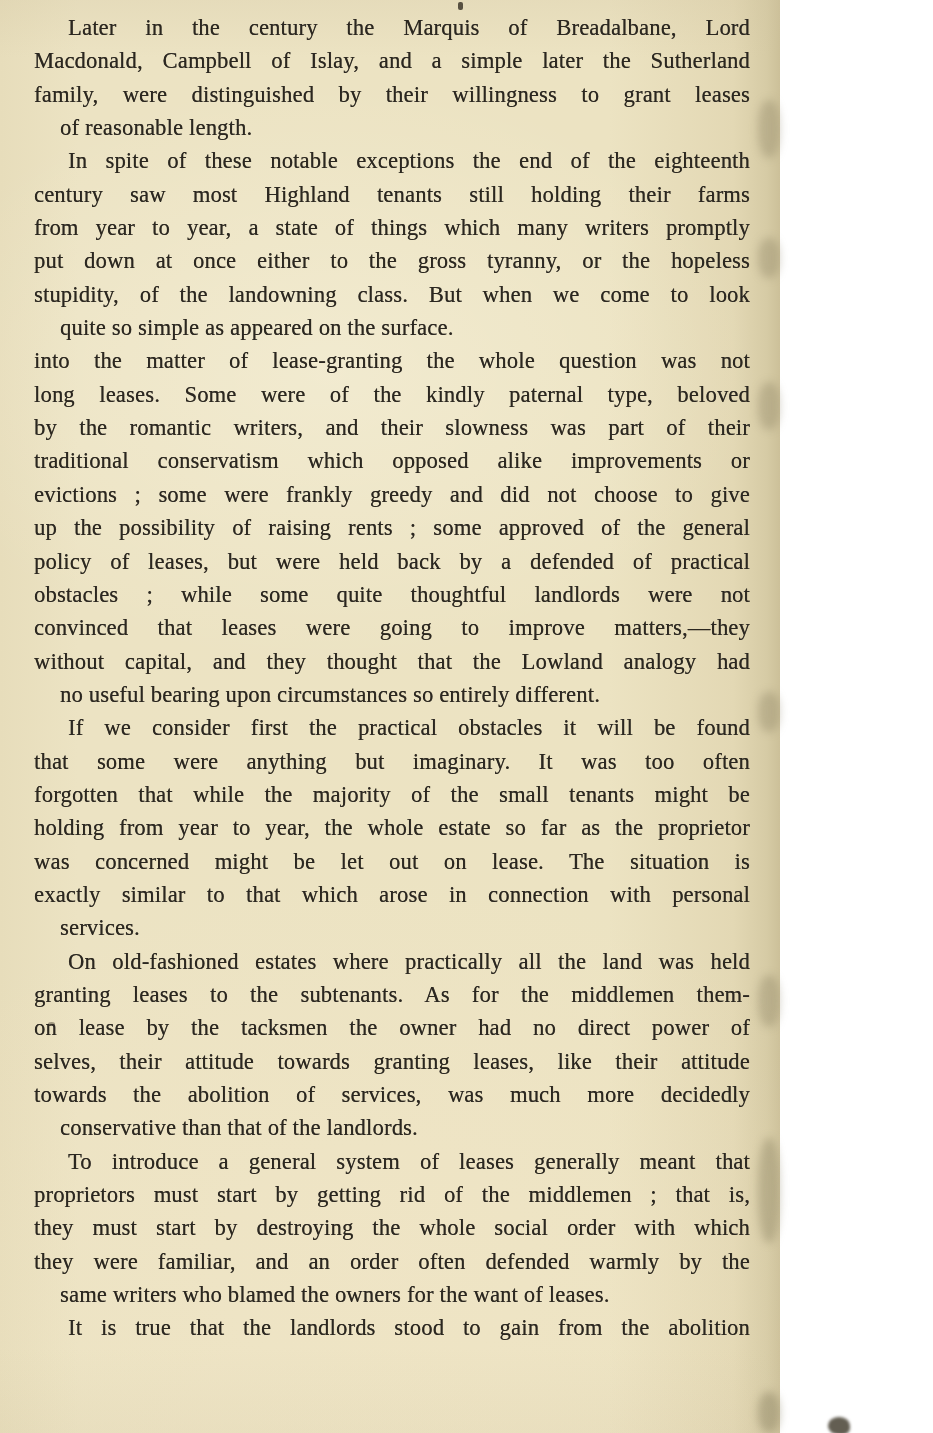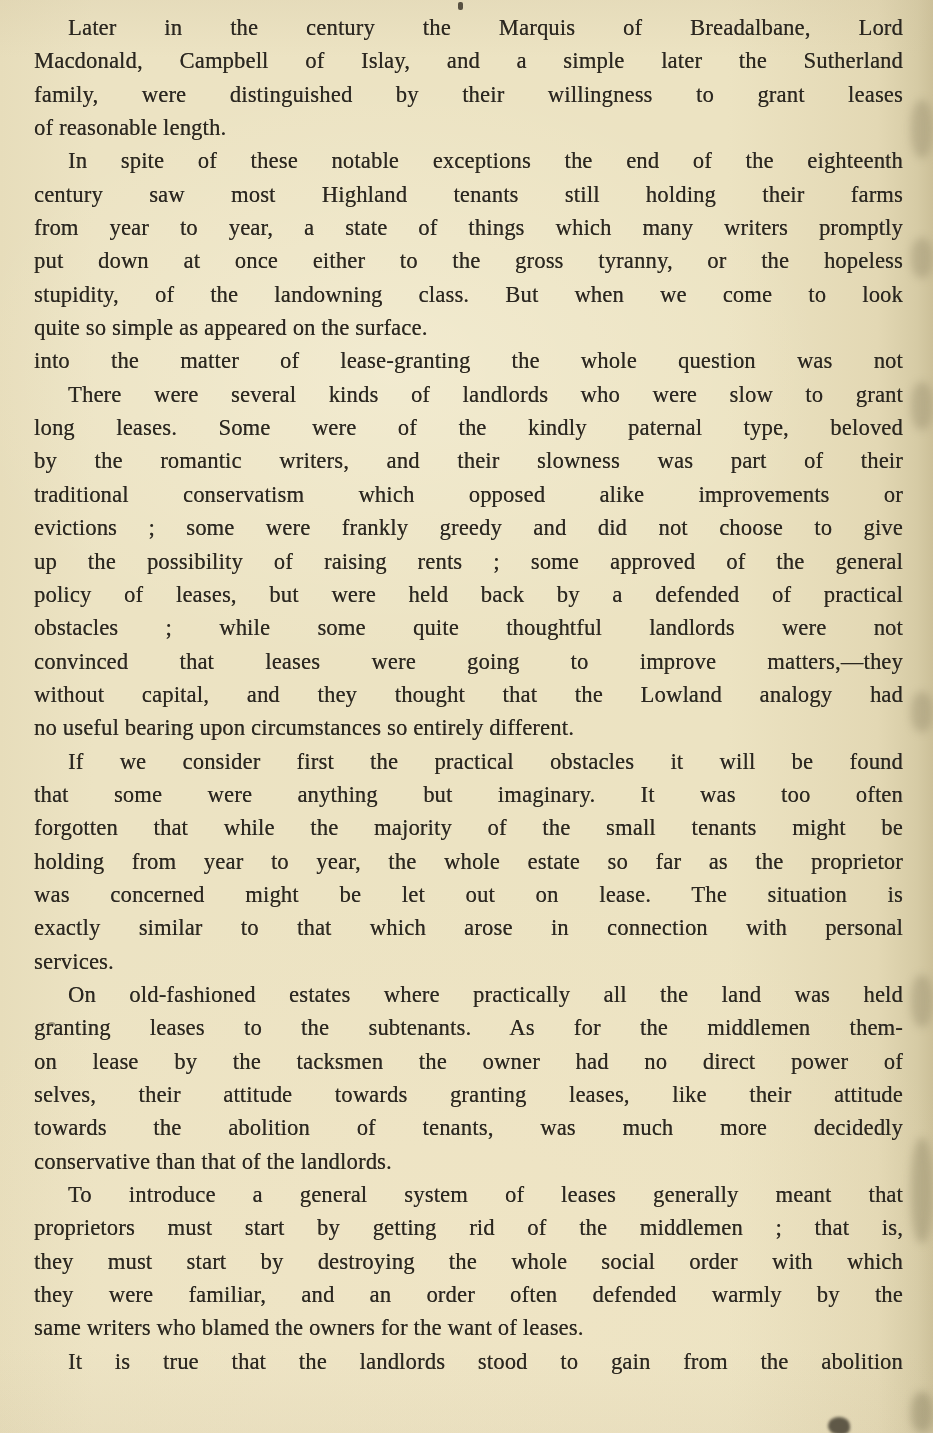--- a/index.html
+++ b/index.html
@@ -4,21 +4,21 @@
 <style>
   html, body {
     margin: 0;
     padding: 0;
     width: 933px;
     height: 1433px;
     overflow: hidden;
   }
   .page {
     position: relative;
-    width: 933px;
+    width: 780px;
     height: 1433px;
     background:
       radial-gradient(ellipse 620px 420px at 42% 26%, rgba(255,252,238,0.30), rgba(255,252,238,0) 70%),
       radial-gradient(ellipse 760px 560px at 48% 88%, rgba(246,232,204,0.28), rgba(246,232,204,0) 72%),
       linear-gradient(180deg, rgba(206,193,158,0.22) 0%, rgba(206,193,158,0) 4%, rgba(206,193,158,0) 94%, rgba(206,193,158,0.16) 100%),
       linear-gradient(90deg, #e7ddbb 0%, #ece3c3 10%, #ece3c2 78%, #e3d8b4 94%, #d6cba5 98.3%, #ccc099 100%),
       #e9dfbe;
   }
   .text-block {
     position: absolute;
@@ -32,21 +32,21 @@
     color: #2b2720;
     text-shadow: 0.25px 0.25px 0.55px rgba(43,39,32,0.72);
   }
   .para { margin: 0; padding: 0; }
   .line {
     text-align: justify;
     text-align-last: justify;
     white-space: normal;
   }
   .line.first { text-indent: 34px; }
-  .line.last { text-align-last: left; }
+  .line.last { text-align-last: left; margin-left: 26px; }
   .artifact { position: absolute; pointer-events: none; }
   .top-dot {
     left: 458px; top: 2px; width: 5px; height: 8px;
     background: rgba(62,56,44,0.85); border-radius: 2px;
     filter: blur(0.4px);
   }
   .margin-dot {
     left: 48px; top: 1022px; width: 7px; height: 4px;
     background: rgba(95,88,70,0.55); border-radius: 50%;
     filter: blur(0.6px);
@@ -99,21 +99,20 @@
       <div class="line first">In spite of these notable exceptions the end of the eighteenth</div>
       <div class="line">century saw most Highland tenants still holding their farms</div>
       <div class="line">from year to year, a state of things which many writers promptly</div>
       <div class="line">put down at once either to the gross tyranny, or the hopeless</div>
       <div class="line">stupidity, of the landowning class. But when we come to look</div>
       <div class="line last">quite so simple as appeared on the surface.</div>
       <div class="line">into the matter of lease-granting the whole question was not</div>
     </div>
 
     <div class="para">
-      <div class="line first">There were several kinds of landlords who were slow to grant</div>
       <div class="line">long leases. Some were of the kindly paternal type, beloved</div>
       <div class="line">by the romantic writers, and their slowness was part of their</div>
       <div class="line">traditional conservatism which opposed alike improvements or</div>
       <div class="line">evictions ; some were frankly greedy and did not choose to give</div>
       <div class="line">up the possibility of raising rents ; some approved of the general</div>
       <div class="line">policy of leases, but were held back by a defended of practical</div>
       <div class="line">obstacles ; while some quite thoughtful landlords were not</div>
       <div class="line">convinced that leases were going to improve matters,—they</div>
       <div class="line">without capital, and they thought that the Lowland analogy had</div>
       <div class="line last">no useful bearing upon circumstances so entirely different.</div>
@@ -127,21 +126,21 @@
       <div class="line">was concerned might be let out on lease. The situation is</div>
       <div class="line">exactly similar to that which arose in connection with personal</div>
       <div class="line last">services.</div>
     </div>
 
     <div class="para">
       <div class="line first">On old-fashioned estates where practically all the land was held</div>
       <div class="line">granting leases to the subtenants. As for the middlemen them-</div>
       <div class="line">on lease by the tacksmen the owner had no direct power of</div>
       <div class="line">selves, their attitude towards granting leases, like their attitude</div>
-      <div class="line">towards the abolition of tenants, was much more decidedly</div>
+      <div class="line">towards the abolition of services, was much more decidedly</div>
       <div class="line last">conservative than that of the landlords.</div>
     </div>
 
     <div class="para">
       <div class="line first">To introduce a general system of leases generally meant that</div>
       <div class="line">proprietors must start by getting rid of the middlemen ; that is,</div>
       <div class="line">they must start by destroying the whole social order with which</div>
       <div class="line">they were familiar, and an order often defended warmly by the</div>
       <div class="line last">same writers who blamed the owners for the want of leases.</div>
     </div>

